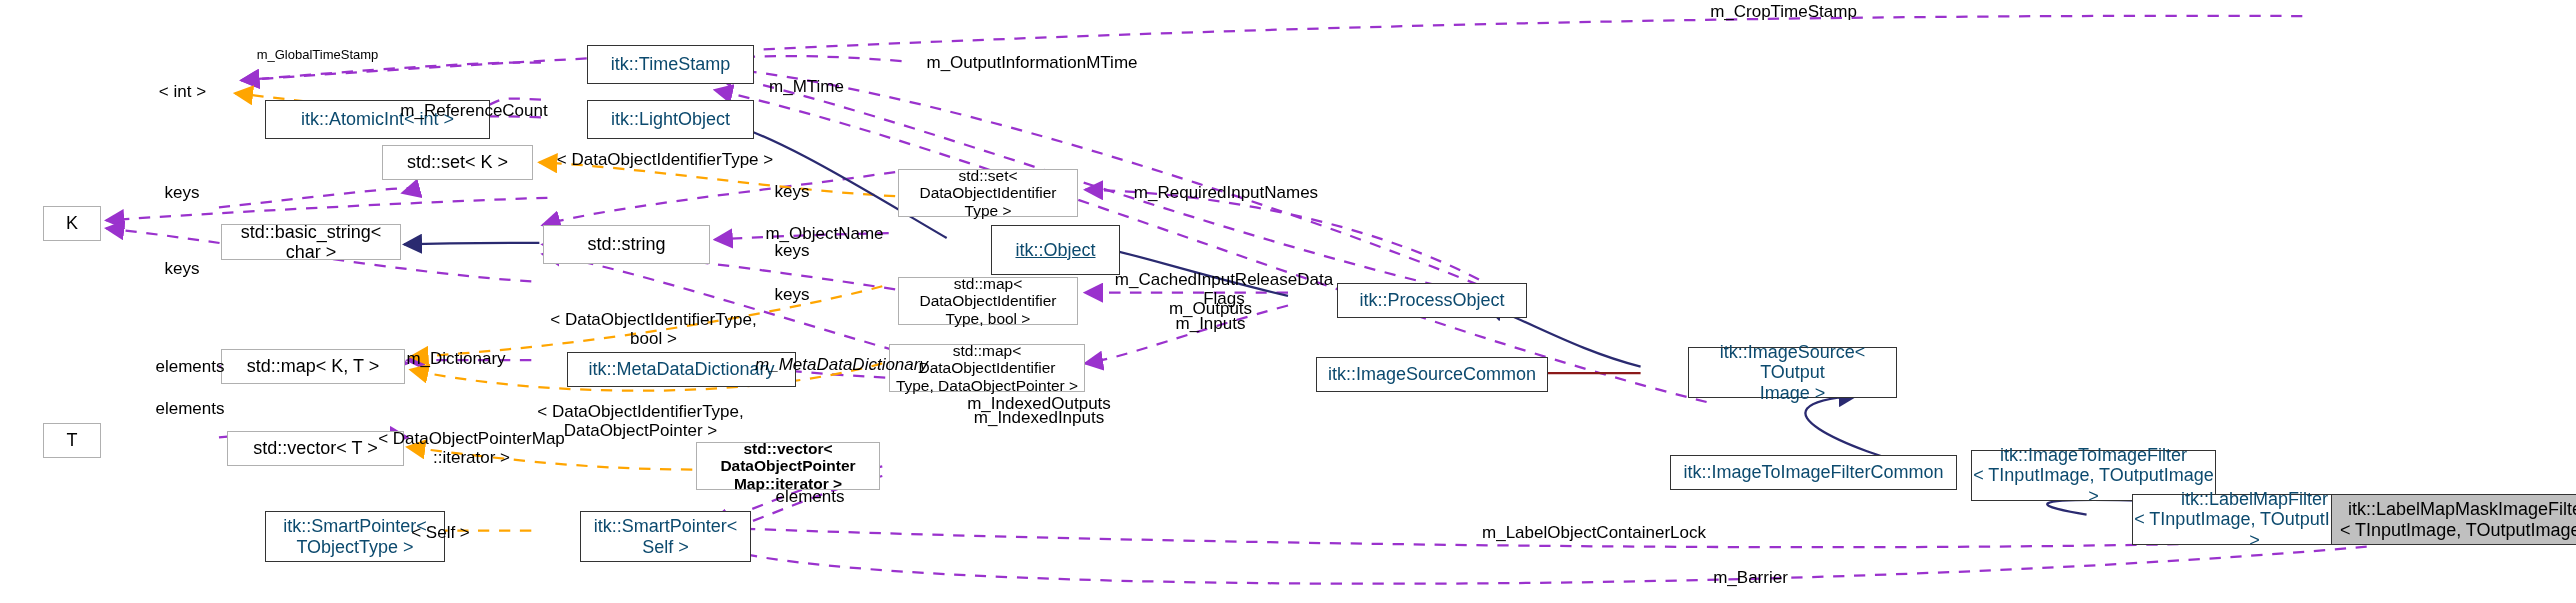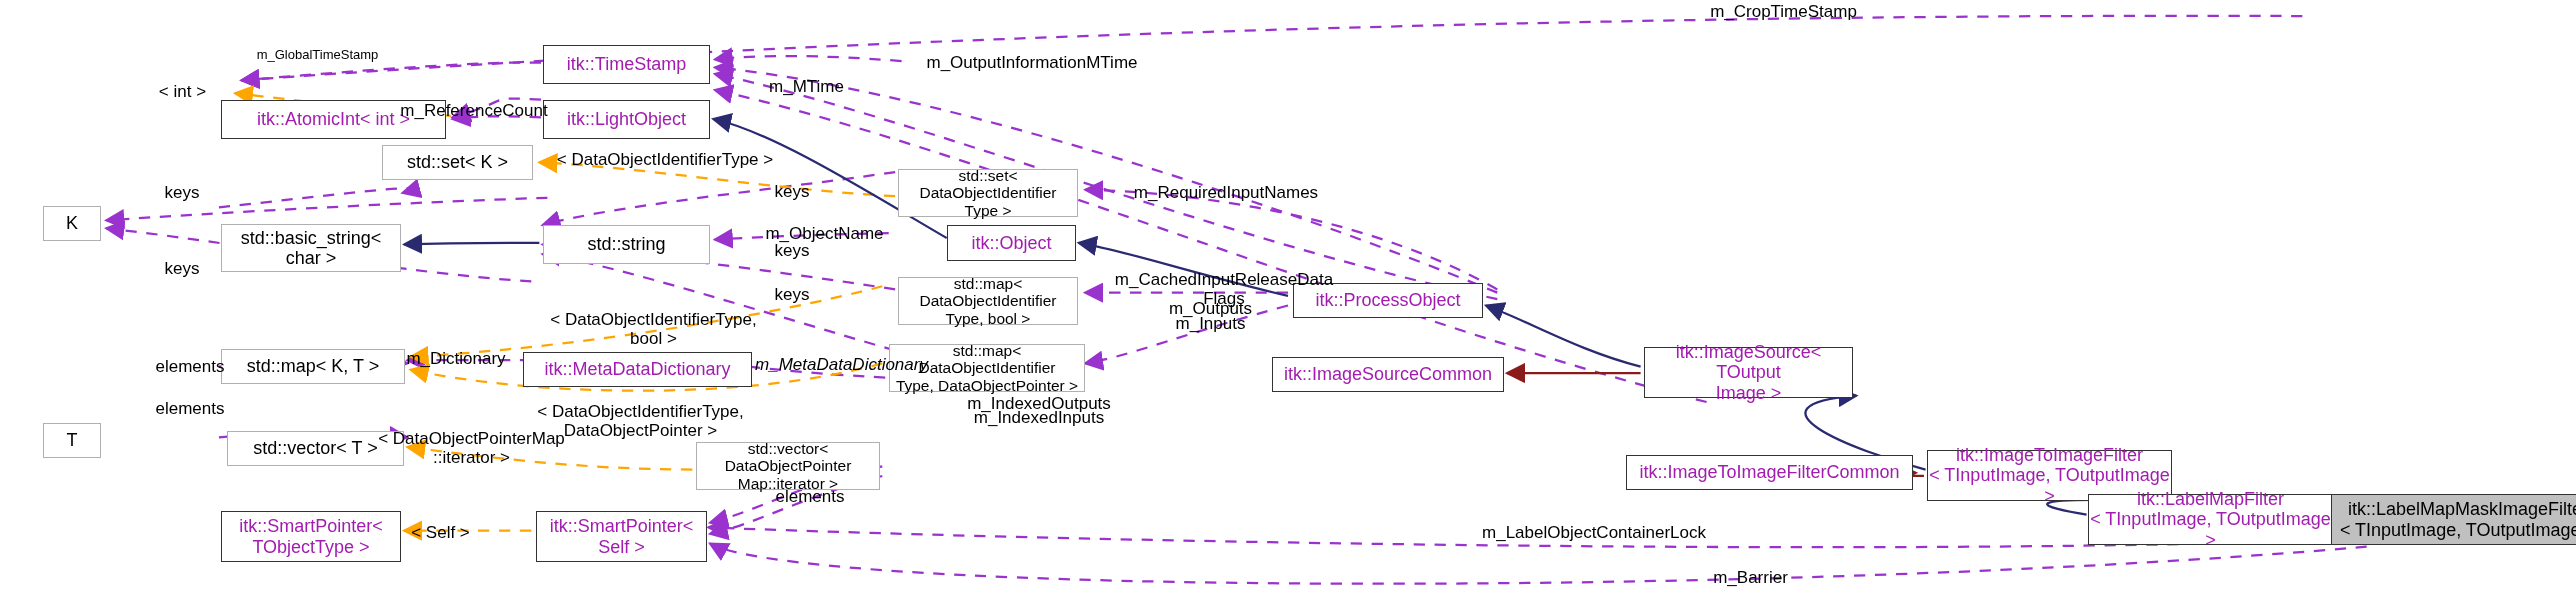--- a/index.html
+++ b/index.html
@@ -16,21 +16,21 @@
     position:absolute;
     box-sizing:border-box;
     display:flex;align-items:center;justify-content:center;
     text-align:center;
     background:#ffffff;
     line-height:1.12;
     white-space:pre-line;
     z-index:5;
   }
   .node.thin{border:0.9px solid #b0b0b0;color:#000;}
-  .node.thick{border:1.5px solid #333333;color:#a21caf;}
+  .node.thick{border:1.5px solid #333333;color:#0c4a6e;margin-left:44px;}
   .node.highlight{border:1.5px solid #333333;background:#c0c0c0;}
   .edge-label{
     position:absolute;
     color:#000;
     text-align:center;
     white-space:pre-line;
     line-height:1.12;
     z-index:6;
   }
 </style>
@@ -105,41 +105,41 @@
 
     <g class="dark-red-edges" fill="none" stroke="#8b1a1a" stroke-width="1.4" marker-end="url(#ar-red)">
       <path d="M1019,232 C980,232 960,232 936,232"></path>
       <path d="M1195,296 C1160,296 1140,296 1190,294"></path>
     </g>
   </svg>
 
     <div class="node thick" style="left: 221px; top: 100px; width: 225px; height: 39px; font-size: 18px;">itk::AtomicInt&lt; int &gt;</div>
     <div class="node thin" style="left: 43px; top: 206px; width: 58px; height: 35px; font-size: 18px;">K</div>
     <div class="node thin" style="left: 43px; top: 423px; width: 58px; height: 35px; font-size: 18px;">T</div>
-    <div class="node thin" style="left: 221px; top: 224px; width: 180px; height: 48px; font-size: 18px;">std::basic_string&lt;
+    <div class="node thin" style="left: 221px; top: 224px; width: 180px; height: 36px; font-size: 18px;">std::basic_string&lt;
 char &gt;</div>
     <div class="node thin" style="left: 221px; top: 349px; width: 184px; height: 35px; font-size: 18px;">std::map&lt; K, T &gt;</div>
     <div class="node thin" style="left: 227px; top: 431px; width: 177px; height: 35px; font-size: 18px;">std::vector&lt; T &gt;</div>
     <div class="node thick" style="left: 221px; top: 511px; width: 180px; height: 51px; font-size: 18px;">itk::SmartPointer&lt;
 TObjectType &gt;</div>
     <div class="node thin" style="left: 382px; top: 145px; width: 151px; height: 35px; font-size: 18px;">std::set&lt; K &gt;</div>
     <div class="node thick" style="left: 543px; top: 45px; width: 167px; height: 39px; font-size: 18px;">itk::TimeStamp</div>
     <div class="node thick" style="left: 543px; top: 100px; width: 167px; height: 39px; font-size: 18px;">itk::LightObject</div>
     <div class="node thin" style="left: 543px; top: 225px; width: 167px; height: 39px; font-size: 18px;">std::string</div>
     <div class="node thick" style="left: 523px; top: 352px; width: 229px; height: 35px; font-size: 18px;">itk::MetaDataDictionary</div>
     <div class="node thick" style="left: 536px; top: 511px; width: 171px; height: 51px; font-size: 18px;">itk::SmartPointer&lt;
 Self &gt;</div>
     <div class="node thin" style="left: 898px; top: 169px; width: 180px; height: 48px; font-size: 15.5px;">std::set&lt; DataObjectIdentifier
 Type &gt;</div>
-    <div class="node thick" style="left: 947px; top: 225px; width: 129px; height: 36px; font-size: 18px;">itk::Object</div>
+    <div class="node thick" style="left: 947px; top: 225px; width: 129px; height: 50px; font-size: 18px; text-decoration: underline;">itk::Object</div>
     <div class="node thin" style="left: 898px; top: 277px; width: 180px; height: 48px; font-size: 15.5px;">std::map&lt; DataObjectIdentifier
 Type, bool &gt;</div>
     <div class="node thin" style="left: 889px; top: 344px; width: 196px; height: 48px; font-size: 15.5px;">std::map&lt; DataObjectIdentifier
 Type, DataObjectPointer &gt;</div>
-    <div class="node thin" style="left: 696px; top: 442px; width: 184px; height: 48px; font-size: 15.5px;">std::vector&lt; DataObjectPointer
+    <div class="node thin" style="left: 696px; top: 442px; width: 184px; height: 48px; font-size: 15.5px; font-weight: bold;">std::vector&lt; DataObjectPointer
 Map::iterator &gt;</div>
     <div class="node thick" style="left: 1293px; top: 283px; width: 190px; height: 35px; font-size: 18px;">itk::ProcessObject</div>
     <div class="node thick" style="left: 1272px; top: 357px; width: 232px; height: 35px; font-size: 18px;">itk::ImageSourceCommon</div>
     <div class="node thick" style="left: 1644px; top: 347px; width: 209px; height: 51px; font-size: 18px;">itk::ImageSource&lt; TOutput
 Image &gt;</div>
     <div class="node thick" style="left: 1626px; top: 455px; width: 287px; height: 35px; font-size: 18px;">itk::ImageToImageFilterCommon</div>
     <div class="node thick" style="left: 1927px; top: 450px; width: 245px; height: 51px; font-size: 18px;">itk::ImageToImageFilter
 &lt; TInputImage, TOutputImage &gt;</div>
     <div class="node thick" style="left: 2088px; top: 494px; width: 245px; height: 51px; font-size: 18px;">itk::LabelMapFilter
 &lt; TInputImage, TOutputImage &gt;</div>

